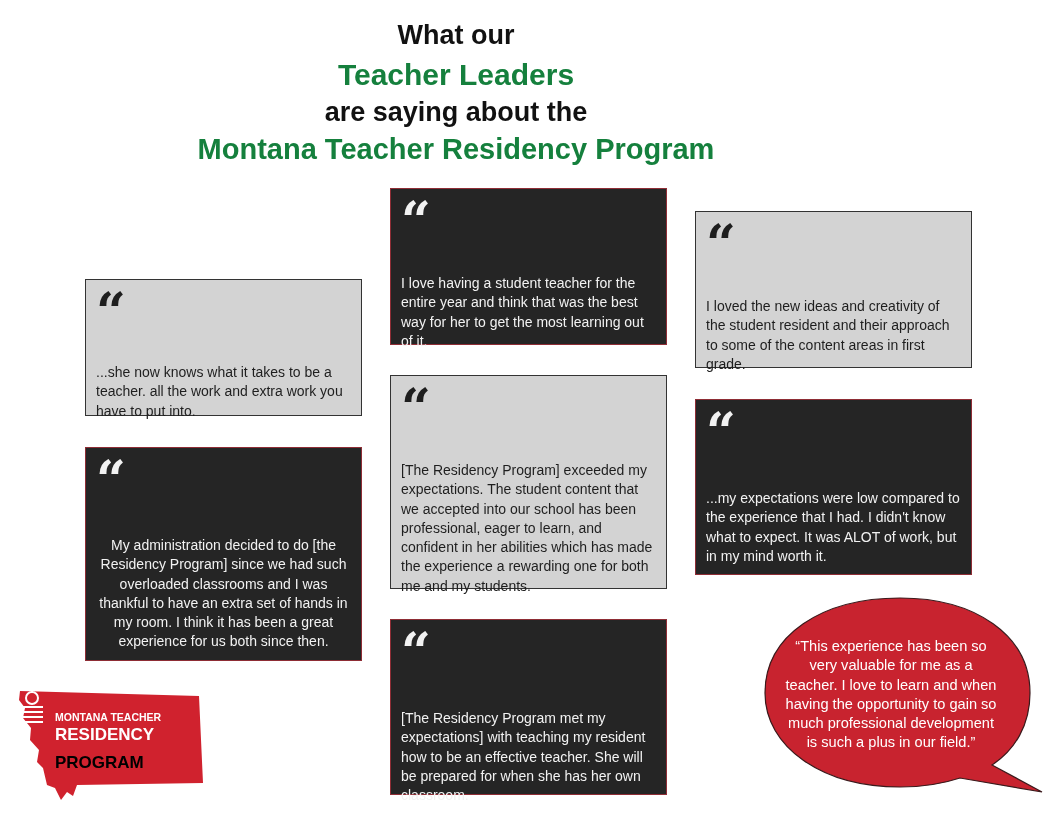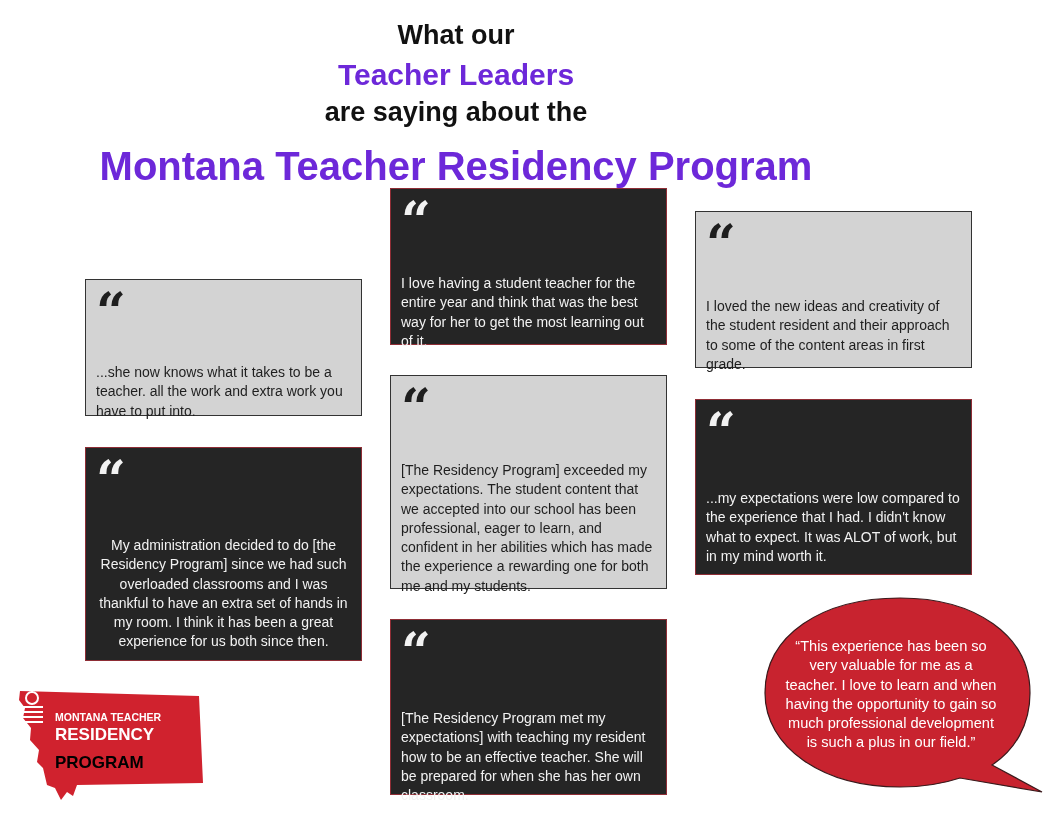--- a/index.html
+++ b/index.html
@@ -1,24 +1,24 @@
 <!DOCTYPE html>
 <html><head>
   <meta charset="utf-8">
   <style>
     html, body { margin:0; padding:0; }
     body { width:1056px; height:816px; background:#ffffff; position:relative; overflow:hidden;
            font-family: "Liberation Sans", "DejaVu Sans", sans-serif; }
     .title { position:absolute; left:0; width:912px; text-align:center; font-weight:bold; white-space:nowrap; }
     .t-black { color:#111111; }
-    .t-red { color:#6d28d9; }
+    .t-red { color:#15803d; }
     #t1 { top:20px; font-size:27px; }
     #t2 { top:58px; font-size:30px; }
     #t3 { top:97px; font-size:27px; }
-    #t4 { top:144px; font-size:40px; }
+    #t4 { top:133px; font-size:29px; }
 
     .card { position:absolute; box-sizing:border-box; padding:14px 10px 10px 10px; }
     .card.dark { background:#252525; color:#f2f2f2; border:1px solid #8e2d35; }
     .card.light { background:#d3d3d3; color:#1e1e1e; border:1px solid #333333; }
     .qmark { font-family:"DejaVu Serif", serif; font-weight:bold; font-size:52px; line-height:36px; height:36px; display:block; letter-spacing:-2px; }
     .card .text { font-size:14px; line-height:19.3px; }
 
     #c1 { left:85px; top:279px; width:277px; height:137px; }
     #c1 .text { margin-top:33px; }
     #c2 { left:390px; top:188px; width:277px; height:157px; }

